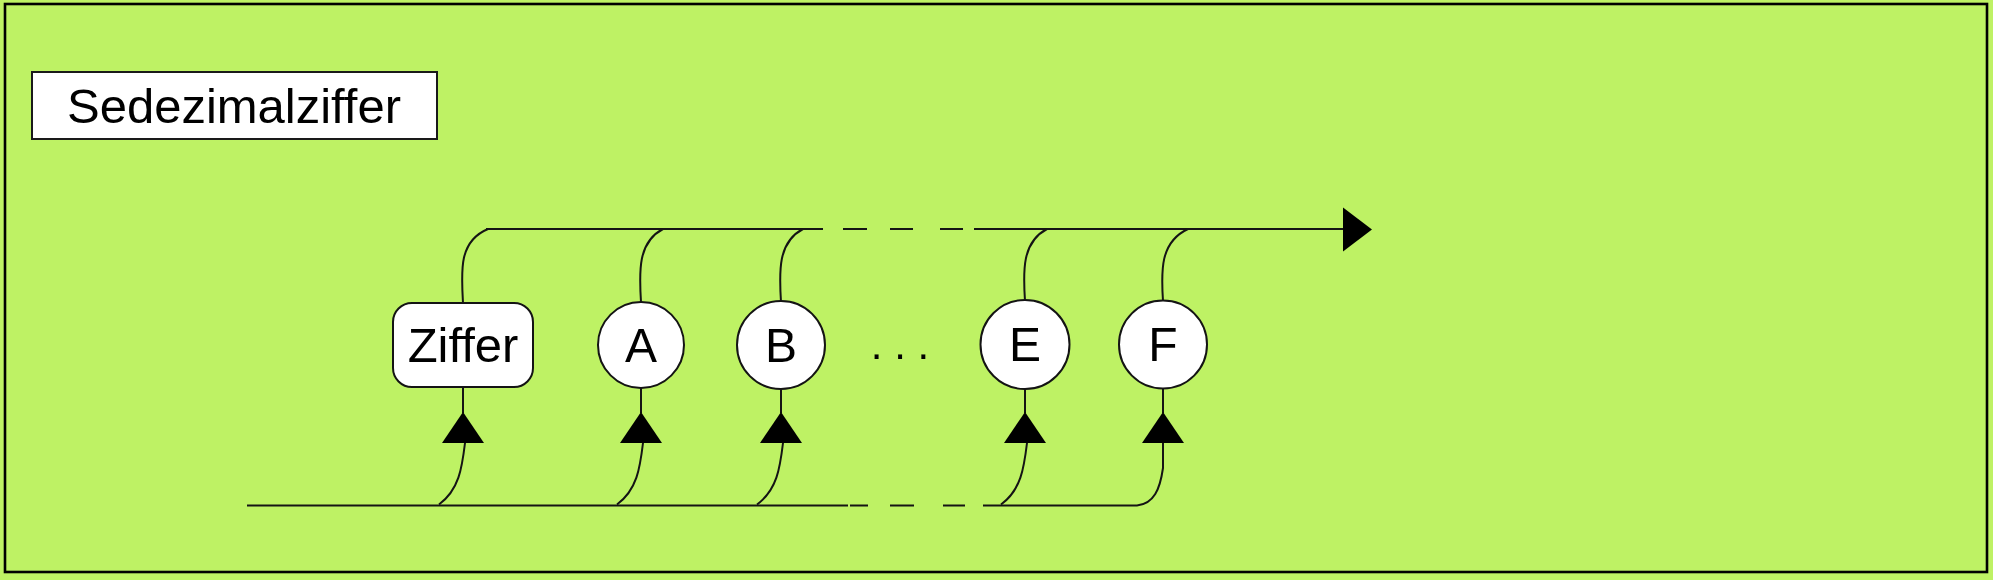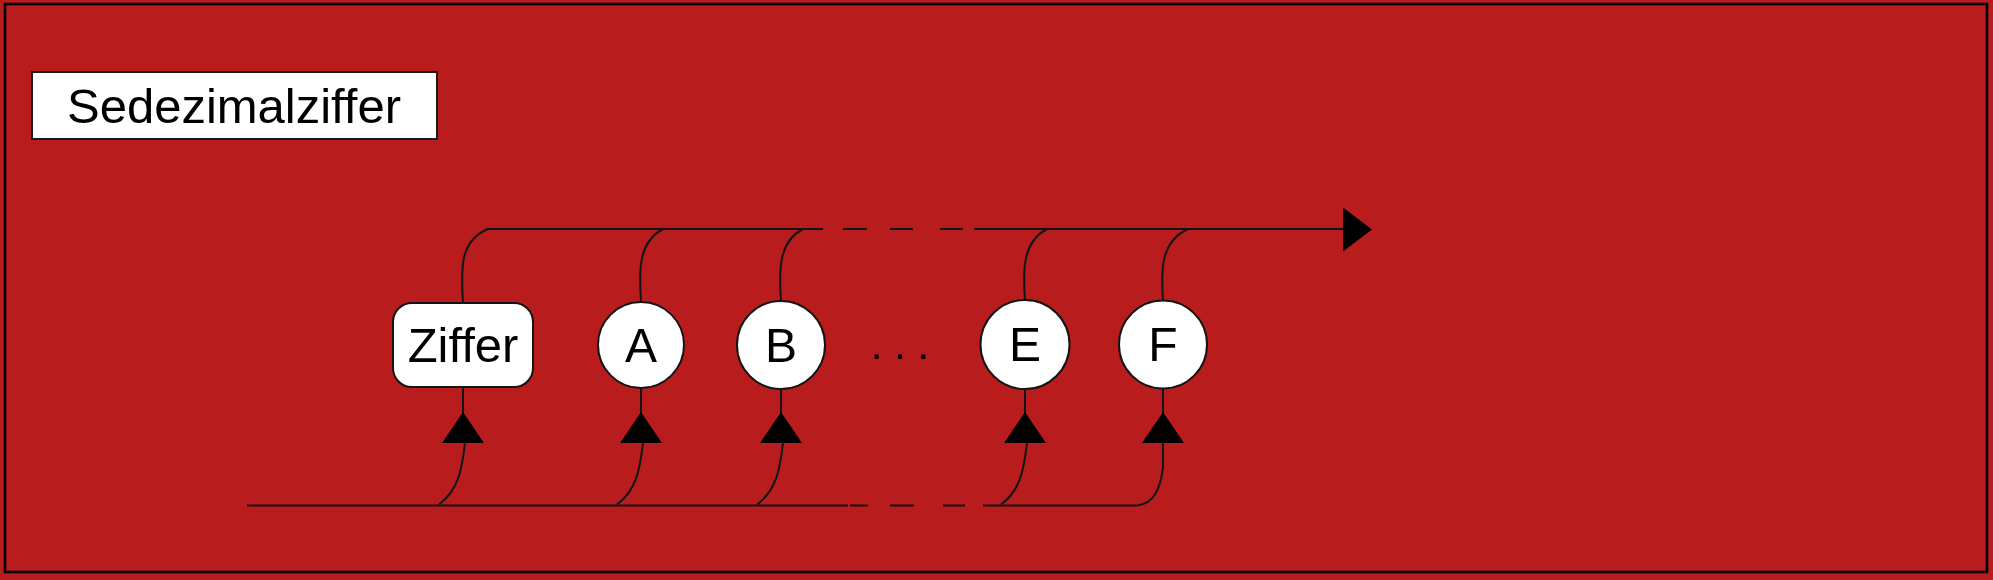--- a/index.html
+++ b/index.html
@@ -4,21 +4,21 @@
 <style>
   html, body {
     margin: 0;
     padding: 0;
     background: #ffffff;
   }
   .canvas {
     position: relative;
     width: 1993px;
     height: 580px;
-    background: #b91c1c;
+    background: #bef264;
     font-family: "Liberation Sans", sans-serif;
   }
   svg text {
     font-family: "Liberation Sans", sans-serif;
     fill: #000000;
   }
   .rail {
     stroke: #141414;
     stroke-width: 2;
     fill: none;

